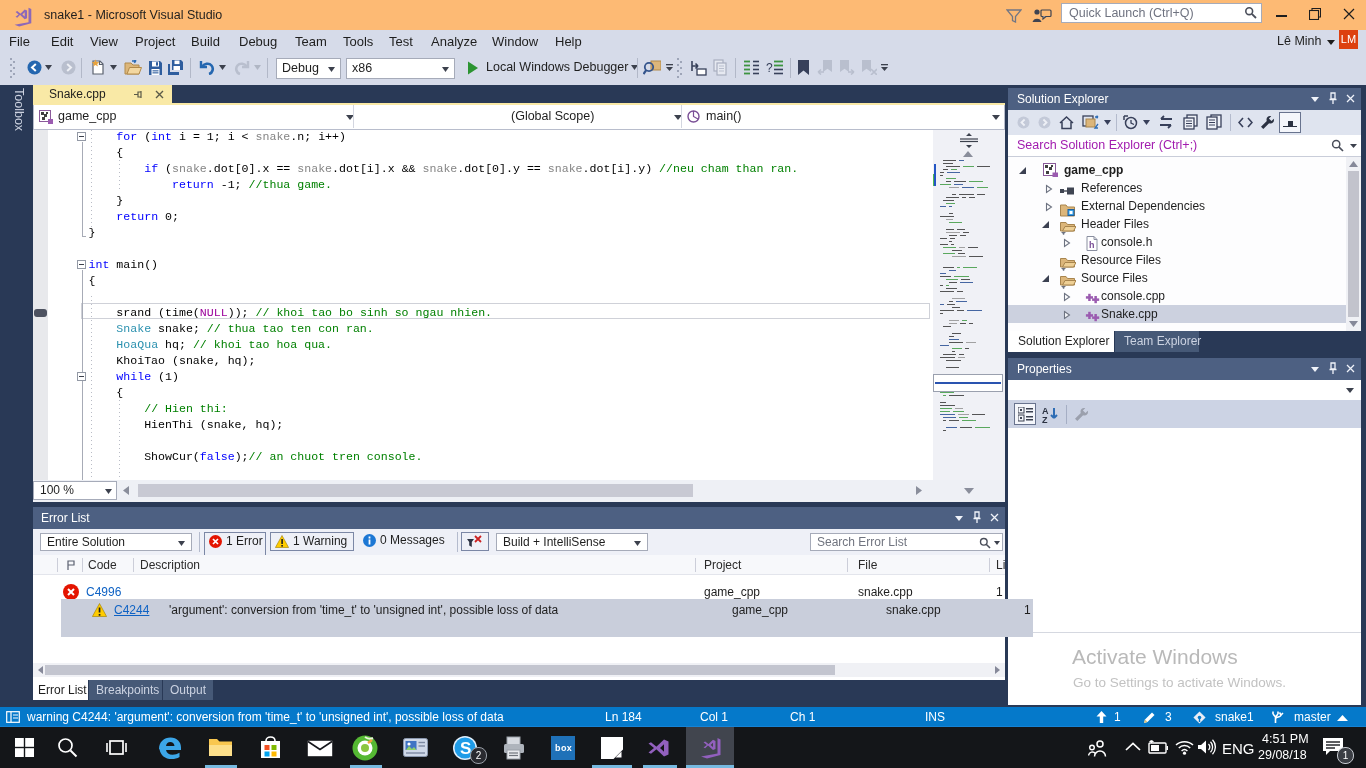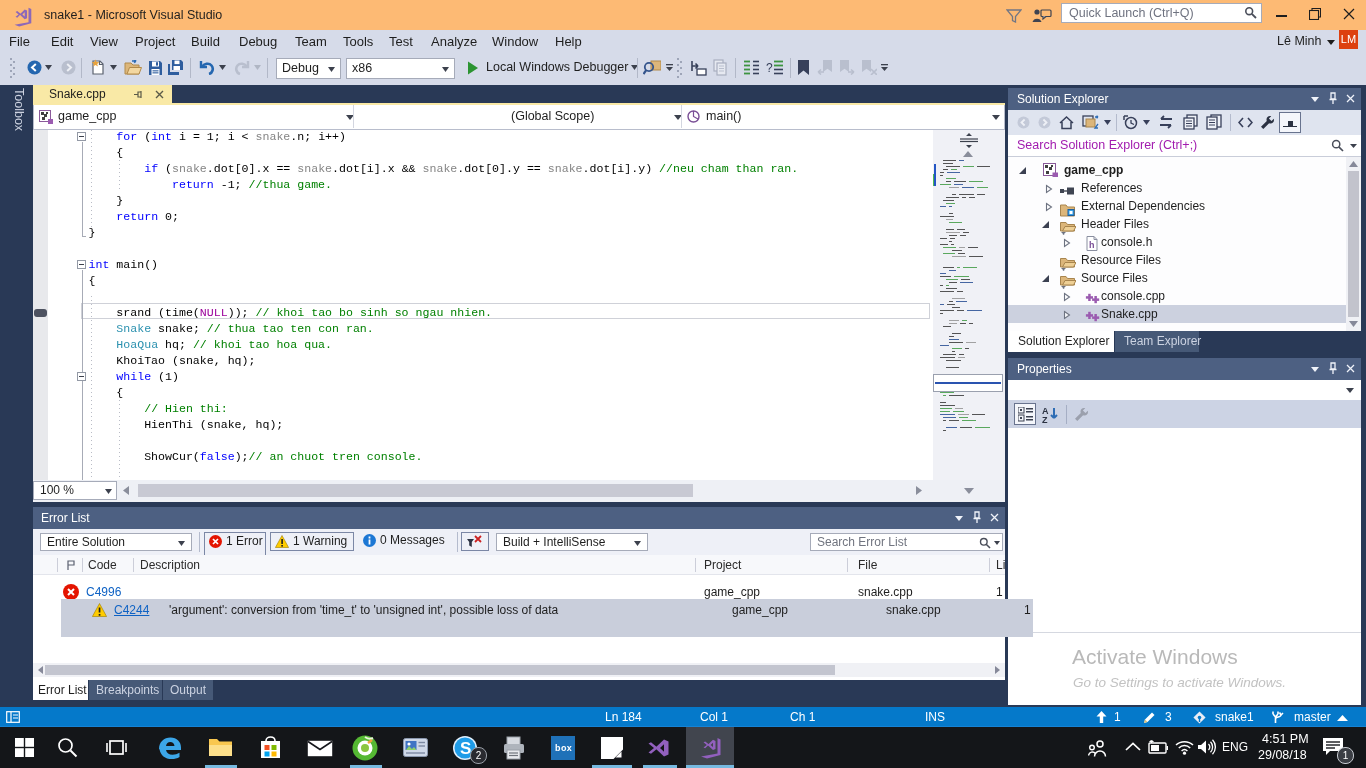--- a/index.html
+++ b/index.html
@@ -767,21 +767,21 @@
             <text x="0" y="17" font-size="9" font-weight="bold" fill="#2b3242" font-family="Liberation Sans">Z</text>
             <path d="M12 2 L12 12 M12 12 L9 9 M12 12 L15 9" stroke="#2e6db5" stroke-width="2" fill="none"></path>
           </svg>
       <div class="abs" style="left:58px;top:4px;width:1px;height:19px;background:#a5aec4;"></div>
       <svg class="abs" style="left:66px;top:6px" width="15" height="15" viewBox="0 0 15 15">
             <path d="M10 1 C8 1 6.5 2.5 6.5 4.5 C6.5 5 6.6 5.5 6.8 5.9 L1 11.7 L3.3 14 L9.1 8.2 C9.5 8.4 10 8.5 10.5 8.5 C12.5 8.5 14 7 14 5 C14 4.6 13.9 4.2 13.8 3.8 L11.5 6.1 L8.9 3.5 L11.2 1.2 C10.8 1.1 10.4 1 10 1 Z" fill="#9ba0ad"></path>
           </svg>
     </div>
     <div class="abs" style="left:0;top:274px;width:353px;height:1px;background:#d5d8e0;"></div>
     <div class="abs" style="left:64px;top:287px;font-size:21px;color:#b9b9b9;">Activate Windows</div>
-    <div class="abs" style="left:65px;top:317px;font-size:13.5px;color:#c2c2c2;font-style:italic;">Go to Settings to activate Windows.</div>
+    <div class="abs" style="left:65px;top:317px;font-size:13.5px;color:#c2c2c2;">Go to Settings to activate Windows.</div>
   </div>
 
   <div class="abs" id="errlist" style="left:33px;top:422px;width:972px;height:173px;background:#fff;font-size:12px;">
     <div class="abs tw-title" style="left:0;top:0;width:972px;height:22px;">
       <span class="abs" style="left:8px;top:4px;">Error List</span>
       <svg class="abs" style="left:922px;top:9px" width="8" height="5" viewBox="0 0 8 5">
             <path d="M0 0 L8 0 L4 5 Z" fill="#f0f3fa"></path>
           </svg>
       <svg class="abs" style="left:939px;top:4px" width="10" height="13" viewBox="0 0 10 13">
             <path d="M3 1 L7 1 L7 7 L3 7 Z M1.5 7.5 L8.5 7.5 M5 7.5 L5 12" stroke="#f0f3fa" stroke-width="1.3" fill="none"></path>
@@ -911,20 +911,21 @@
       </div>
 </div>
 
 <div class="abs" id="statusbar" style="left:0;top:707px;width:1366px;height:20px;background:#0579ca;color:#fff;font-size:12px;">
   <svg class="abs" style="left:6px;top:4px" width="14" height="12" viewBox="0 0 14 12">
         <rect x="0.7" y="0.7" width="12.6" height="10.6" fill="none" stroke="#fff" stroke-width="1.2"></rect>
         <line x1="5" y1="1" x2="5" y2="11" stroke="#fff" stroke-width="1.2"></line>
         <line x1="7" y1="4" x2="12" y2="4" stroke="#fff" stroke-width="1"></line>
         <line x1="7" y1="7" x2="12" y2="7" stroke="#fff" stroke-width="1"></line>
       </svg>
+  <span class="abs" style="left:27px;top:3px;">warning C4244: 'argument': conversion from 'time_t' to 'unsigned int', possible loss of data</span>
   <span class="abs" style="left:605px;top:3px;">Ln 184</span>
   <span class="abs" style="left:700px;top:3px;">Col 1</span>
   <span class="abs" style="left:790px;top:3px;">Ch 1</span>
   <span class="abs" style="left:925px;top:3px;">INS</span>
   <svg class="abs" style="left:1096px;top:4px" width="11" height="12" viewBox="0 0 11 12">
         <path d="M5.5 0 L10.5 5.5 L7.2 5.5 L7.2 12 L3.8 12 L3.8 5.5 L0.5 5.5 Z" fill="#fff"></path>
       </svg>
   <span class="abs" style="left:1114px;top:3px;">1</span>
   <svg class="abs" style="left:1143px;top:4px" width="13" height="13" viewBox="0 0 13 13">
         <path d="M1 12 L2 8.5 L9 1.5 L11.5 4 L4.5 11 Z" fill="#fff"></path>
@@ -1083,21 +1084,21 @@
         <circle cx="9.5" cy="14.2" r="1.6" fill="#fff"></circle>
       </svg>
   <svg class="abs" style="left:1197px;top:12px" width="19" height="16" viewBox="0 0 19 16">
         <path d="M1 6 L4 6 L9 1.5 L9 14.5 L4 10 L1 10 Z" fill="#fff"></path>
         <g fill="none" stroke="#fff" stroke-width="1.3">
           <path d="M11.5 5 A4.5 4.5 0 0 1 11.5 11"></path>
           <path d="M13.5 2.8 A7.5 7.5 0 0 1 13.5 13.2"></path>
           <path d="M15.5 0.8 A10.5 10.5 0 0 1 15.5 15.2"></path>
         </g>
       </svg>
-  <span class="abs" style="left:1222px;top:13px;font-size:12px;">ENG</span>
+  <span class="abs" style="left:1222px;top:13px;font-size:15px;">ENG</span>
   <span class="abs" style="left:1262px;top:5px;font-size:12.5px;">4:51 PM</span>
   <span class="abs" style="left:1258px;top:21px;font-size:12.5px;">29/08/18</span>
   <svg class="abs" style="left:1322px;top:10px" width="22" height="20" viewBox="0 0 22 20">
         <path d="M1 1 L21 1 L21 14 L8 14 L4 18 L4 14 L1 14 Z" fill="#fff"></path>
         <g stroke="#16171c" stroke-width="1.4">
           <line x1="4" y1="5" x2="18" y2="5"></line>
           <line x1="4" y1="8" x2="18" y2="8"></line>
           <line x1="4" y1="11" x2="13" y2="11"></line>
         </g>
       </svg>

